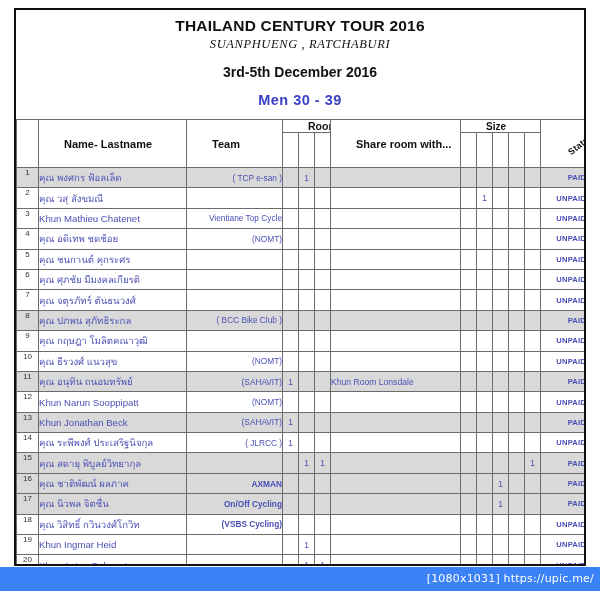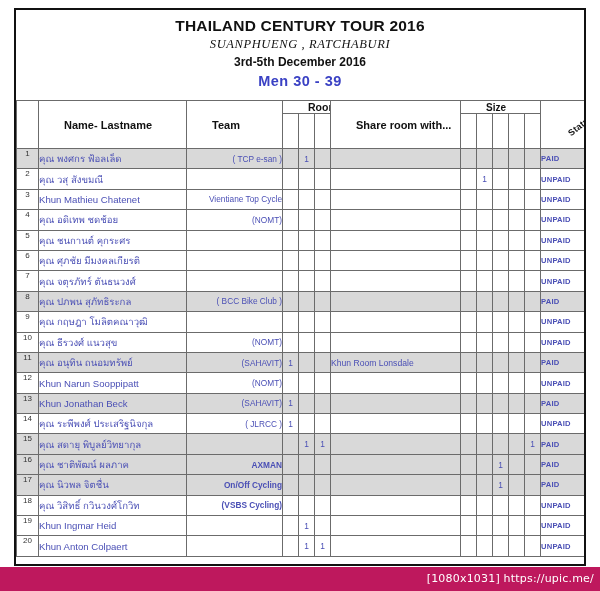--- a/index.html
+++ b/index.html
@@ -50,30 +50,30 @@
   }
   .t-sub {
     font-family: "Liberation Serif", serif;
     font-style: italic;
     font-size: 12.5px;
     color: #111;
     letter-spacing: 0.6px;
     margin-top: 2px;
   }
   .t-date {
-    font-size: 12px;
+    font-size: 14px;
     font-weight: bold;
     color: #111;
-    margin-top: 3px;
+    margin-top: 12px;
   }
   .t-cat {
     font-size: 14.5px;
     font-weight: bold;
     color: #3a41c4;
-    margin-top: 4px;
+    margin-top: 12px;
     letter-spacing: 0.5px;
   }
 
   
   table.grid {
     border-collapse: collapse;
     table-layout: fixed;
     width: 568px;
     margin-top: 11px;
     font-size: 8.6px;
@@ -152,35 +152,35 @@
     font-size: 8.4px;
     color: #4a4fb5;
   }
   td.c-share {
     padding-left: 5px;
     font-size: 8.6px;
     color: #4a4fb5;
     text-align: left;
   }
   td.c-status {
-    text-align: left;
+    text-align: right;
     font-size: 7.6px;
     font-weight: bold;
     color: #4a4fb5;
     letter-spacing: 0.2px;
   }
 
   
   #watermark {
     position: absolute;
     left: 0;
     bottom: 0;
     width: 600px;
     height: 24px;
-    background: #be185d;
+    background: #3b82f6;
     color: #fff;
     font-family: "DejaVu Sans", sans-serif;
     font-size: 11px;
     text-align: right;
     line-height: 24px;
     padding-right: 6px;
     box-sizing: border-box;
     letter-spacing: 0.2px;
   }
 </style>

